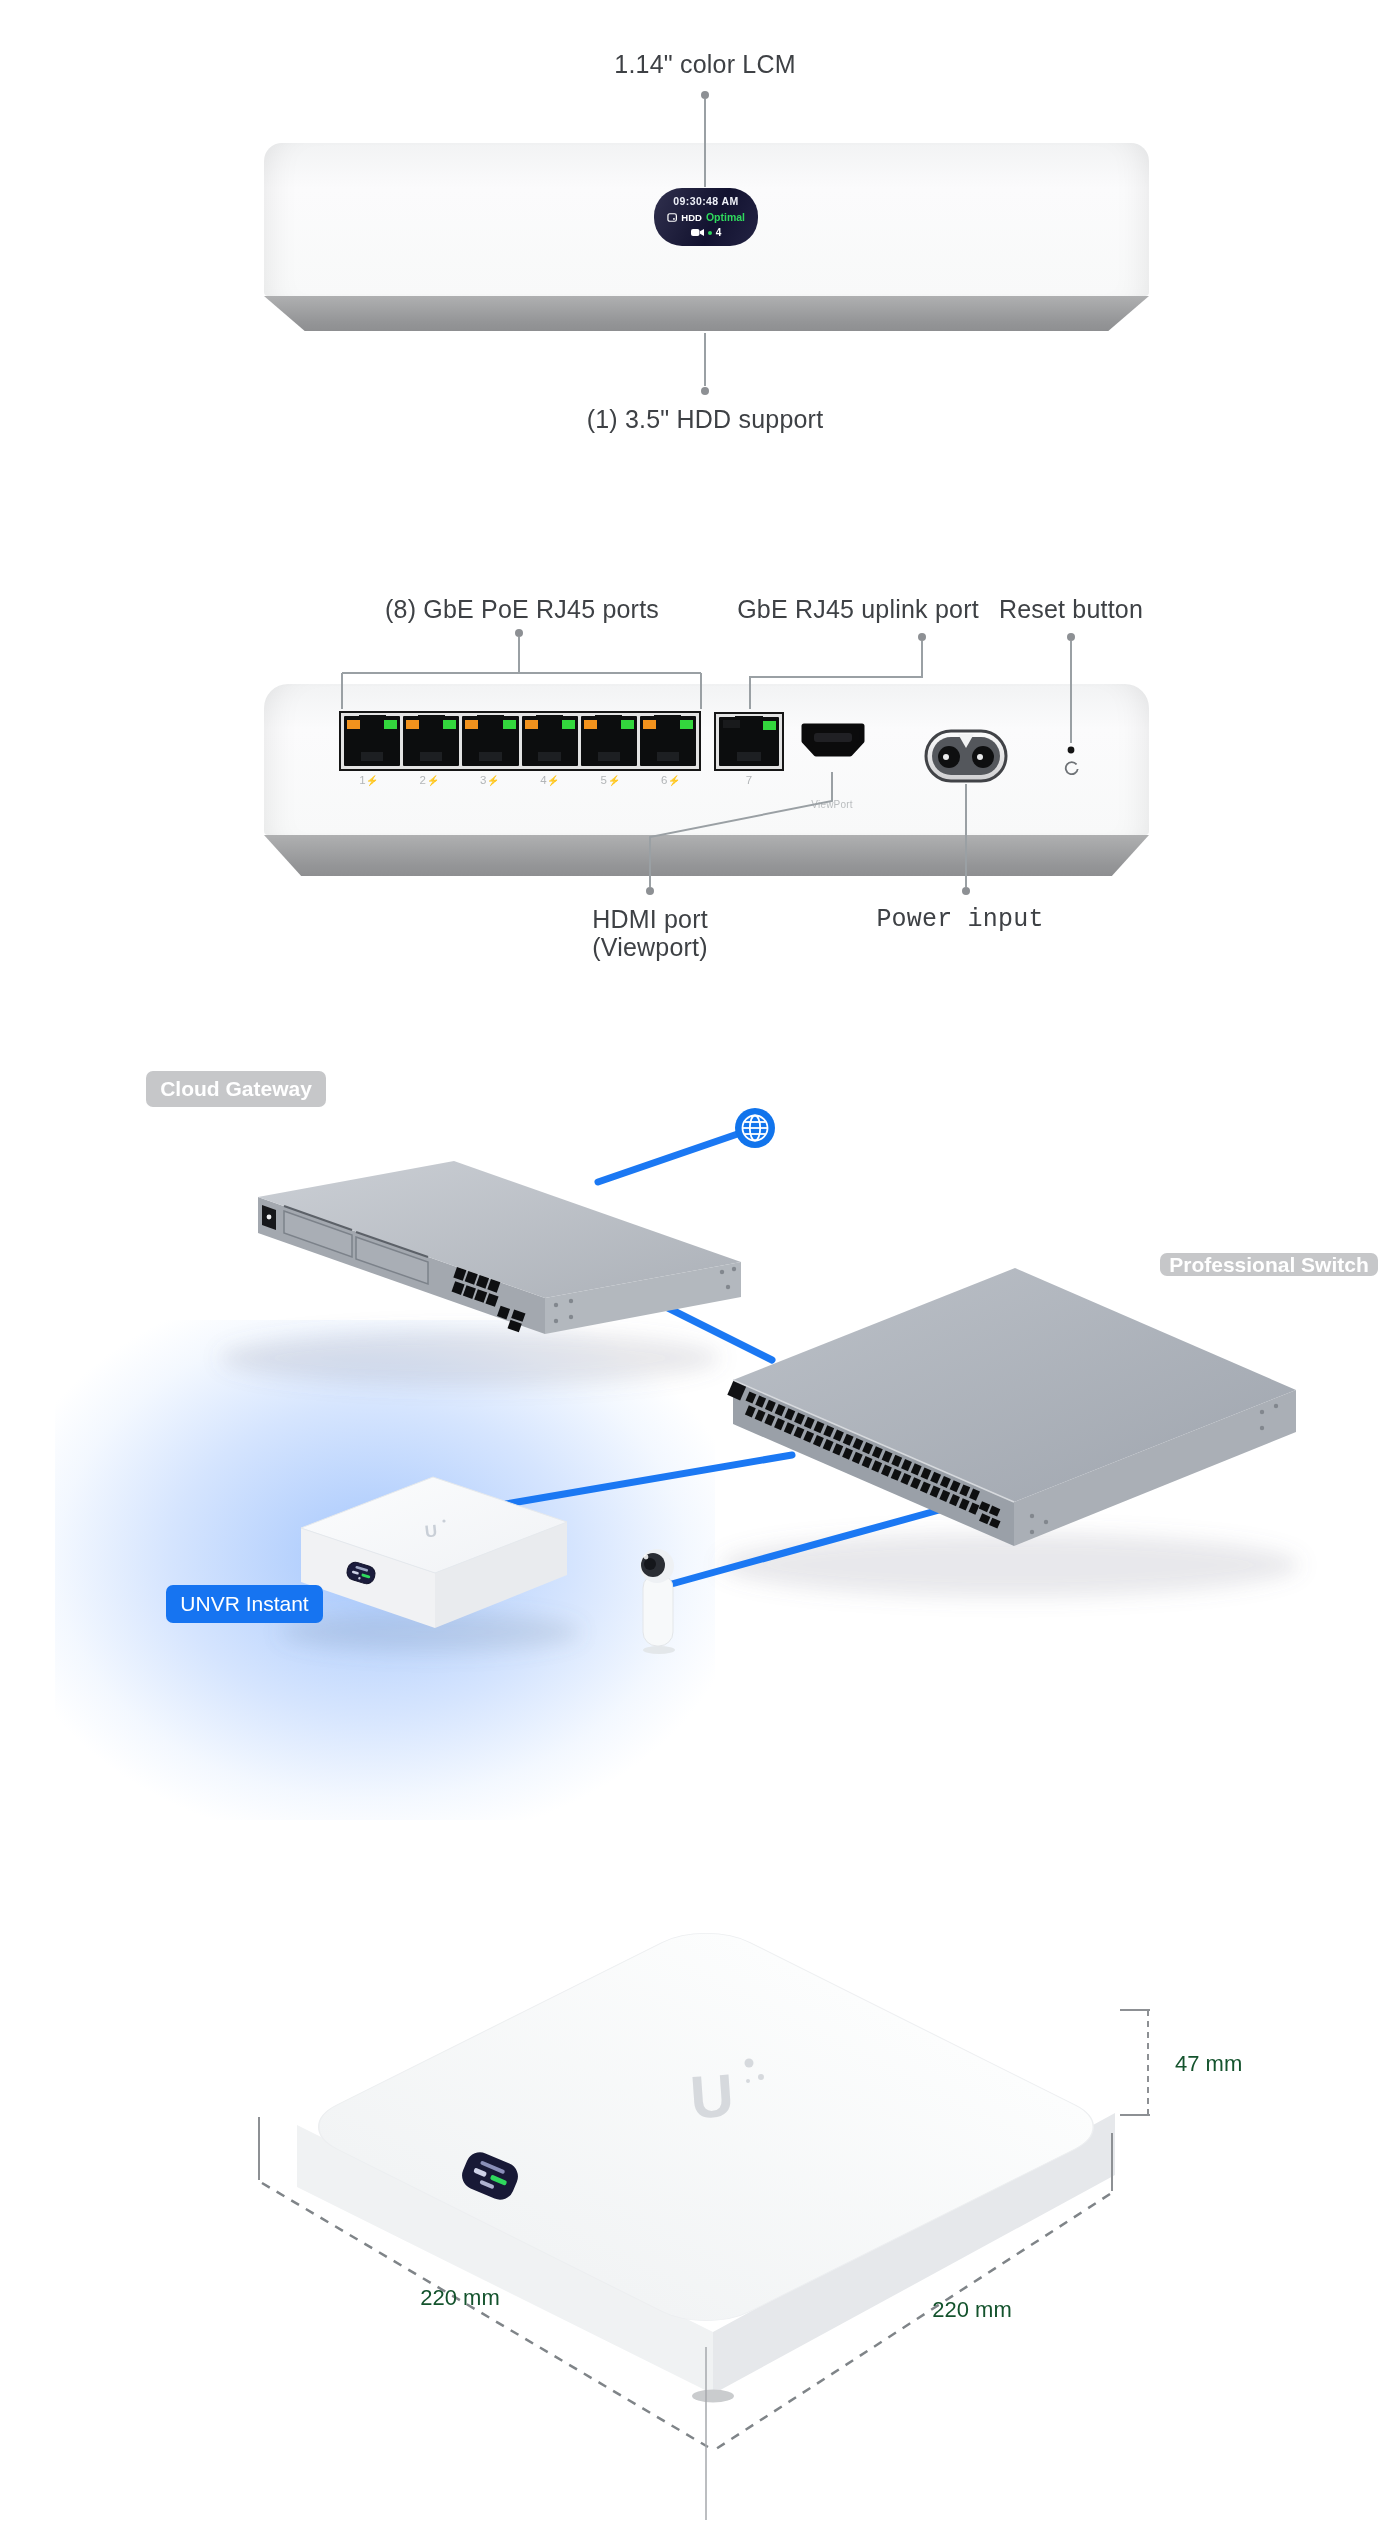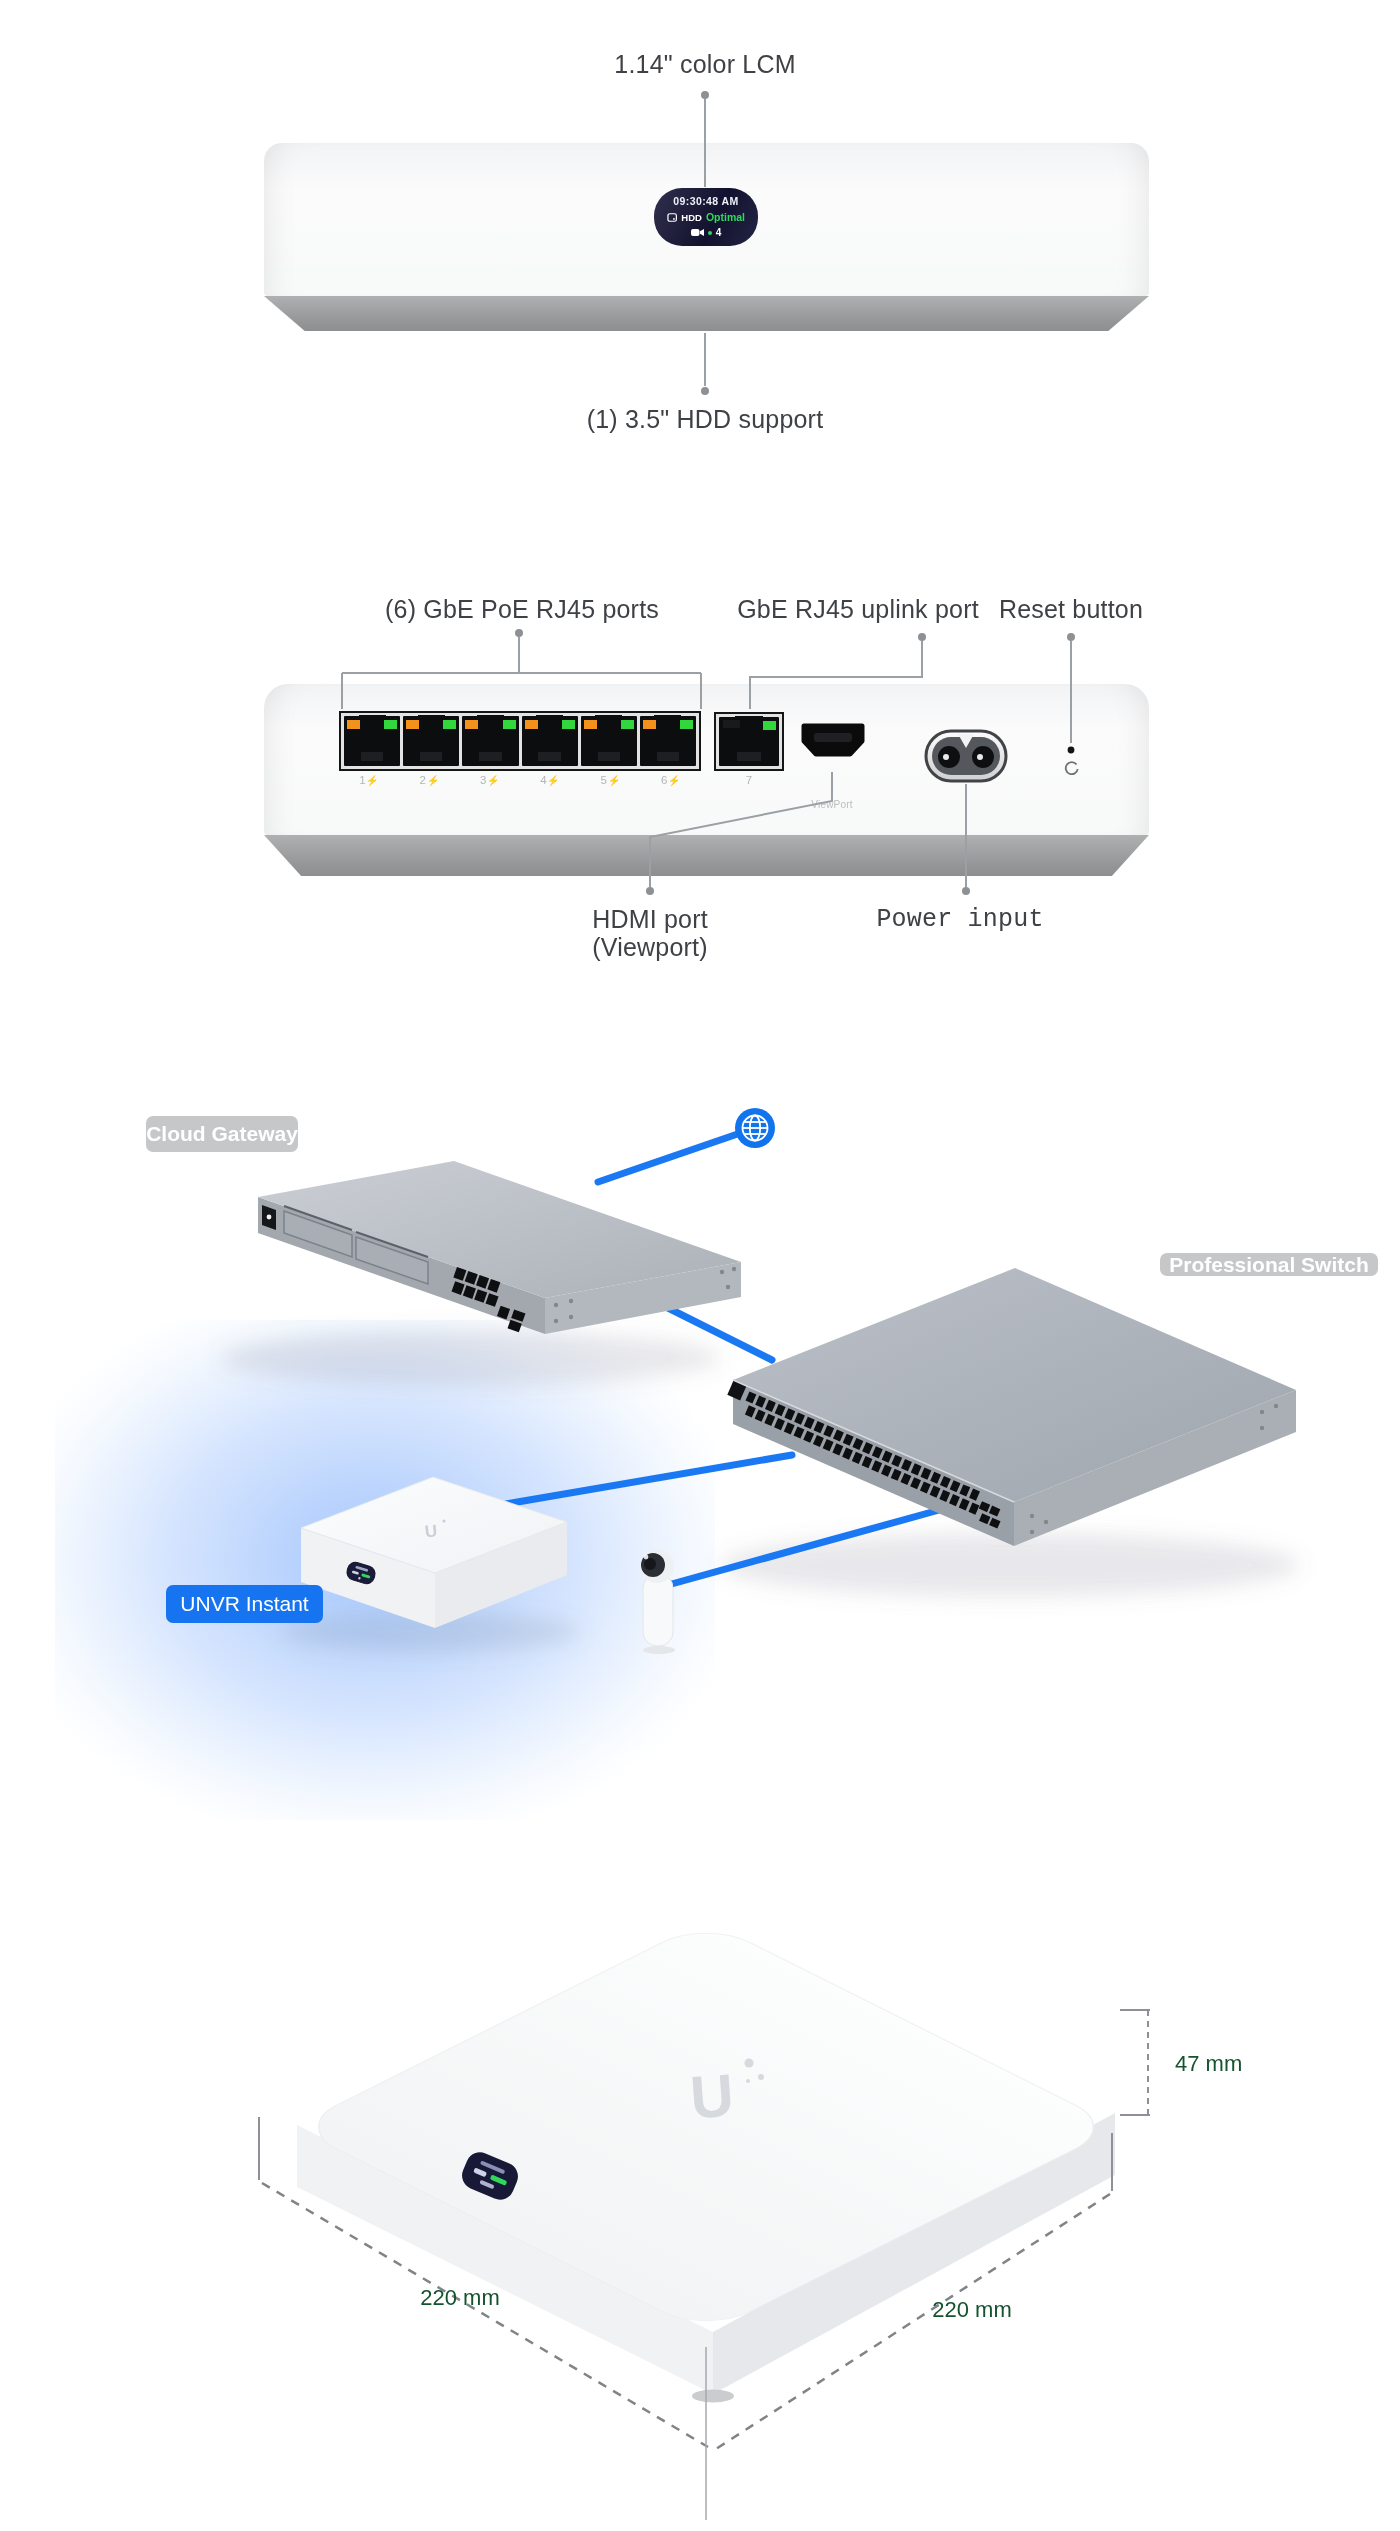--- a/index.html
+++ b/index.html
@@ -82,21 +82,21 @@
         <rect x="0" y="1" width="8.5" height="7" rx="2" fill="#ffffff"></rect>
         <polygon points="9,3.2 13,1 13,8 9,5.8" fill="#ffffff"></polygon>
       </svg>
       <span class="scr-dot"></span>
       <span class="scr-num">4</span>
     </div>
   </div>
 
   <div class="lbl" style="left:705px;top:405px;">(1) 3.5" HDD support</div>
 
-  <div class="lbl" style="left:522px;top:595px;">(6) GbE PoE RJ45 ports</div>
+  <div class="lbl" style="left:522px;top:595px;">(8) GbE PoE RJ45 ports</div>
   <div class="lbl" style="left:838px;top:595px;margin-left:20px;">GbE RJ45 uplink port</div>
   <div class="lbl" style="left:1071px;top:595px;">Reset button</div>
 
   <div class="dev-body" style="left:264px;top:684px;width:885px;height:151px;border-radius:24px 24px 4px 4px;"></div>
   <div class="dev-base" style="left:264px;top:835px;width:885px;height:41px;
         clip-path:polygon(0 0,100% 0,95.8% 100%,4.2% 100%);"></div>
 
   <div class="poe-frame">
     <div class="port">
         <span class="led-o"></span>
@@ -149,21 +149,21 @@
   <div class="pn7">7</div>
 
   <div class="viewport-cap">ViewPort</div>
 
   <div class="lbl" style="left:650px;top:905px;">HDMI port</div>
   <div class="lbl" style="left:650px;top:933px;">(Viewport)</div>
   <div class="lbl" style="left:960px;top:905px;font-family:Liberation Mono, monospace;">Power input</div>
 
   <div class="glow"></div>
 
-  <div class="badge" style="left:146px;top:1116px;width:152px;height:36px;">Cloud Gateway</div>
+  <div class="badge" style="left:146px;top:1071px;width:180px;height:36px;">Cloud Gateway</div>
   <div class="badge" style="left:1160px;top:1253px;width:218px;height:23px;">Professional Switch</div>
   <div class="badge blue" style="left:166px;top:1585px;width:157px;height:38px;">UNVR Instant</div>
 
   <div class="dim-lbl" style="left:1175px;top:2051px;">47 mm</div>
   <div class="dim-lbl" style="left:460px;top:2285px;transform:translateX(-50%);">220 mm</div>
   <div class="dim-lbl" style="left:972px;top:2297px;transform:translateX(-50%);">220 mm</div>
 
   <svg class="overlay" width="1400" height="2531" viewBox="0 0 1400 2531">
     <defs>
       <linearGradient id="gwTop" x1="0" y1="0" x2="1" y2="1">

